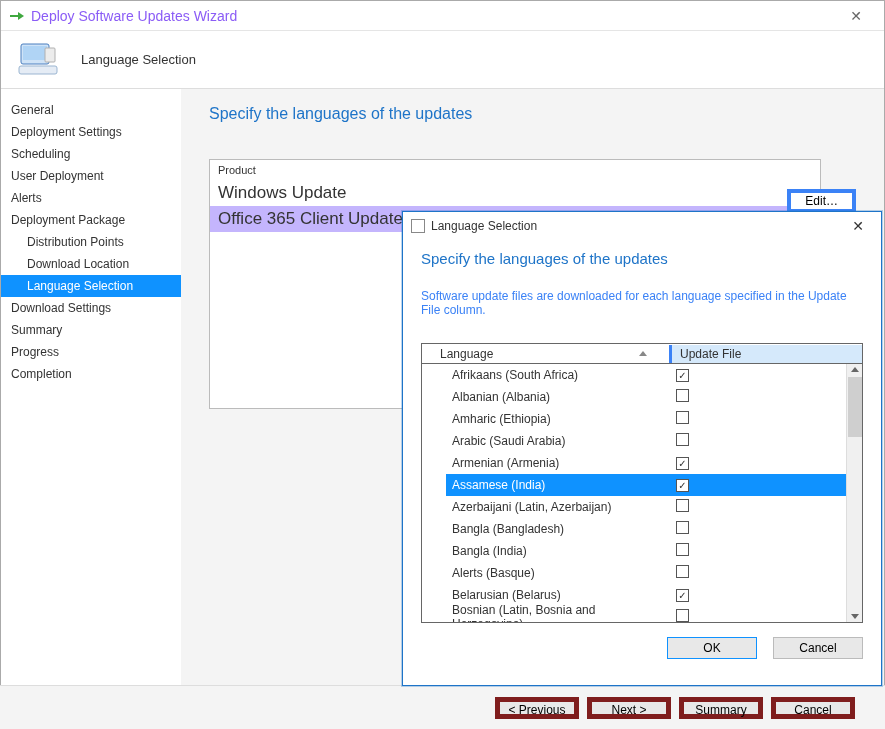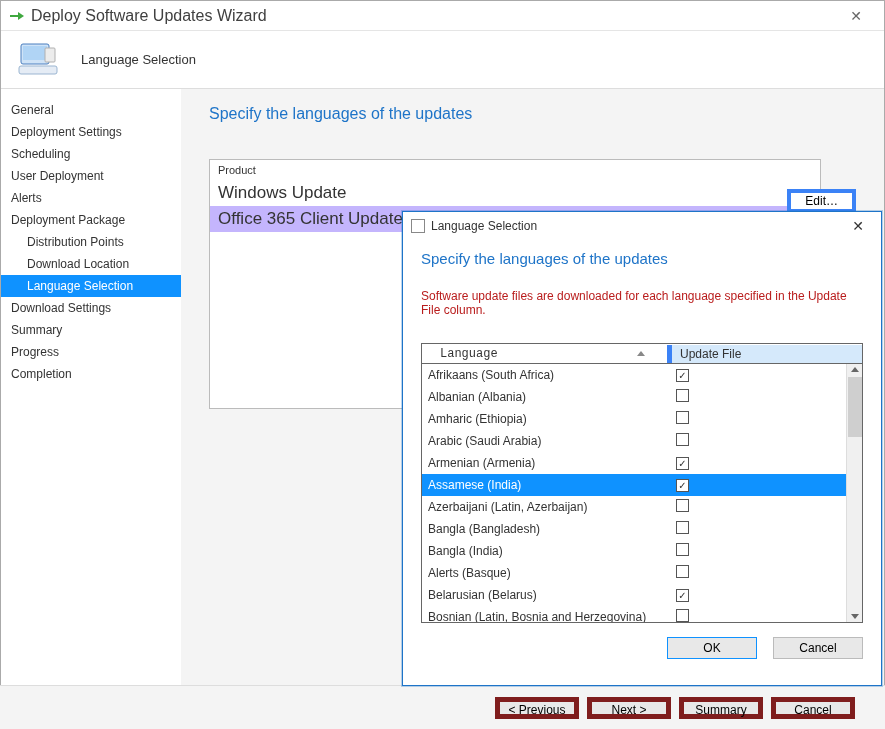--- a/index.html
+++ b/index.html
@@ -24,22 +24,22 @@
   }
   .titlebar {
     height: 30px;
     display: flex;
     align-items: center;
     padding: 0 8px;
     border-bottom: 1px solid #e5e5e5;
   }
   .titlebar .title {
     flex: 1;
-    color: #404040;
-    font-size: 16px;
+    color: #8b5cf6;
+    font-size: 14px;
   }
   .titlebar .close {
     width: 40px;
     text-align: center;
     color: #666;
     font-size: 14px;
     cursor: pointer;
   }
   .arrow-icon {
     width: 16px; height: 16px;
@@ -186,46 +186,45 @@
     display:flex;
     flex-direction:column;
   }
   .modal-heading {
     color: #1e74c8;
     font-size: 15px;
     margin: 4px 0 22px 0;
   }
   .modal-desc {
     font-size: 12px;
-    color: #b91c1c;
+    color: #3b82f6;
     margin-bottom: 26px;
   }
   .lang-table-wrap {
     border: 1px solid #666;
     position: relative;
     height: 280px;
     display:flex;
     flex-direction:column;
   }
   .lang-head {
     display:flex;
     background: #fff;
     border-bottom: 1px solid #666;
     font-size:12px;
     height: 20px;
     align-items:center;
   }
   .lang-head .col-lang {
     flex:1;
     padding: 2px 18px;
-    border-right: 5px solid #3b82f6;
+    border-right: 3px solid #3b82f6;
     display:flex;
     align-items:center;
     justify-content: space-between;
-    font-family: Liberation Mono, monospace;
   }
   .lang-head .col-file {
     width: 190px;
     padding: 2px 8px;
     background: #d5e9fb;
   }
   .sort-tri {
     width:0; height:0;
     border-left: 4px solid transparent;
     border-right: 4px solid transparent;
@@ -235,20 +234,21 @@
   .lang-body {
     flex:1;
     overflow:hidden;
     position:relative;
   }
   .lang-row {
     display:flex;
     align-items:center;
     font-size:12px;
     height: 22px;
+    margin-left: 24px;
   }
   .lang-row .cell-lang {
     flex:1;
     padding: 0 6px;
   }
   .lang-row .cell-file {
     width: 190px;
     padding: 0 4px;
   }
   .lang-row.selected {

